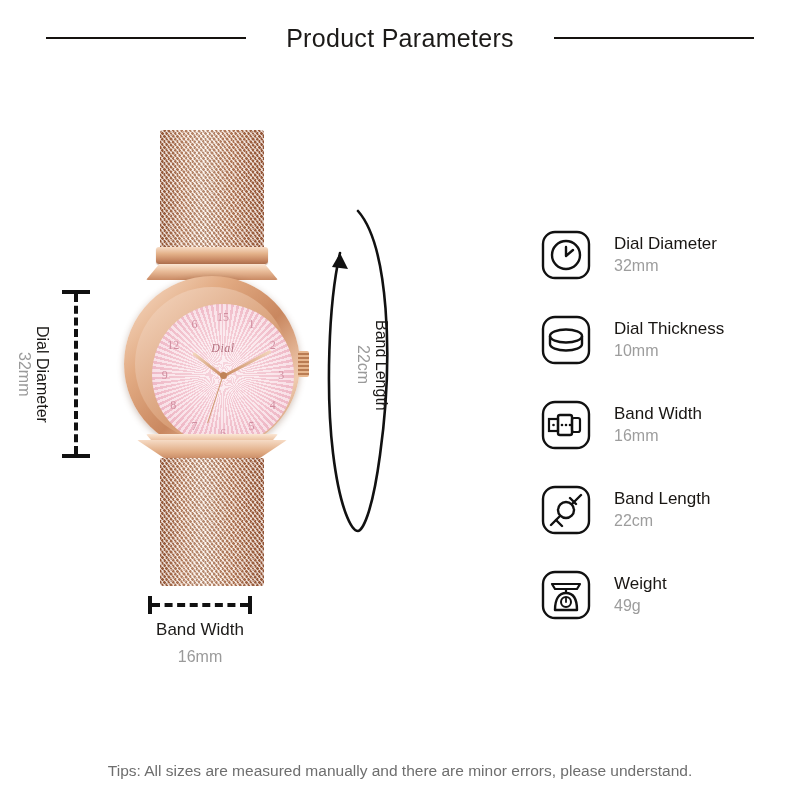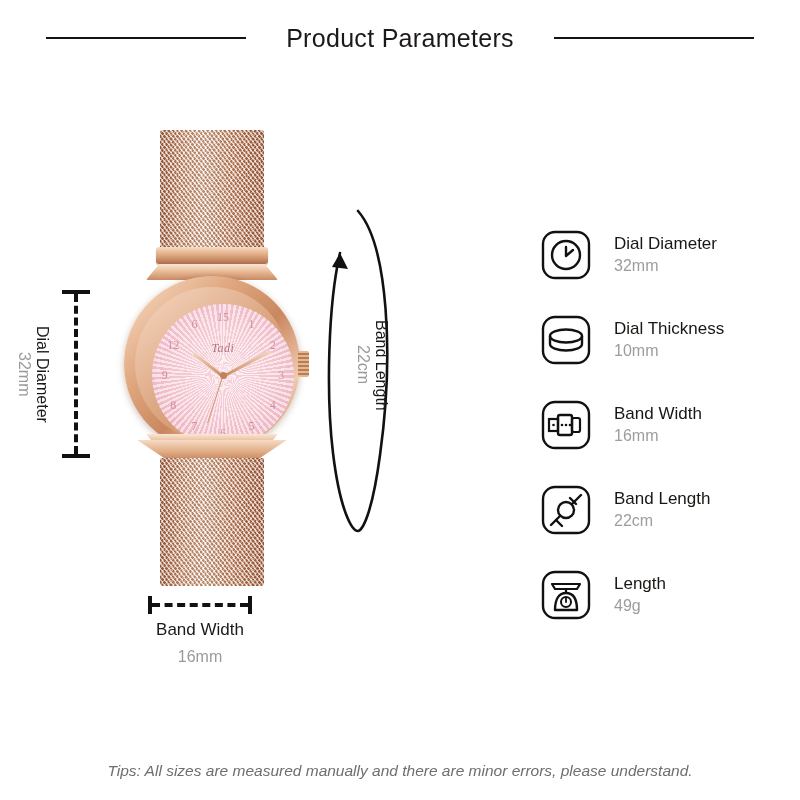--- a/index.html
+++ b/index.html
@@ -318,21 +318,20 @@
 
   
   .footer {
     position: absolute;
     left: 0;
     top: 762px;
     width: 800px;
     text-align: center;
     font-size: 15.5px;
     color: #6e6e6e;
-    font-style: italic;
   }
 </style>
 </head>
 <body>
 
 <div class="header">
   <div class="hdr-rule left"></div>
   <div class="hdr-title">Product Parameters</div>
   <div class="hdr-rule right"></div>
 </div>
@@ -349,21 +348,21 @@
 
 <div class="watch">
   <div class="band upper"></div>
   <div class="clasp top"></div>
   <div class="lug top"></div>
 
   <div class="case">
     <div class="crown"></div>
     <div class="bezel-in">
       <div class="dial">
-        <span class="brand">Tadi</span>
+        <span class="brand">Dial</span>
         <span class="numeral" style="left:50%;top:9%">15</span>
         <span class="numeral" style="left:70%;top:14%">1</span>
         <span class="numeral" style="left:85%;top:29%">2</span>
         <span class="numeral" style="left:91%;top:50%">3</span>
         <span class="numeral" style="left:85%;top:71%">4</span>
         <span class="numeral" style="left:70%;top:86%">5</span>
         <span class="numeral" style="left:50%;top:91%">6</span>
         <span class="numeral" style="left:30%;top:86%">7</span>
         <span class="numeral" style="left:15%;top:71%">8</span>
         <span class="numeral" style="left:9%;top:50%">9</span>
@@ -459,20 +458,20 @@
   <div class="spec-row">
     <svg class="spec-icon" viewBox="0 0 52 52">
       <rect x="3" y="3" width="46" height="46" rx="12" fill="none" stroke="#111" stroke-width="2.4"></rect>
       <path d="M12 15 L40 15 L37 20 L15 20 Z" fill="none" stroke="#111" stroke-width="2.2" stroke-linejoin="round"></path>
       <path d="M26 20 L26 24" stroke="#111" stroke-width="2.2"></path>
       <path d="M15 41 C15 30 19 24 26 24 C33 24 37 30 37 41 Z" fill="none" stroke="#111" stroke-width="2.4" stroke-linejoin="round"></path>
       <circle cx="26" cy="33" r="5" fill="none" stroke="#111" stroke-width="2"></circle>
       <path d="M26 33 L26 29.5" stroke="#111" stroke-width="1.8" stroke-linecap="round"></path>
     </svg>
     <div class="spec-text">
-      <span class="spec-label">Length</span>
+      <span class="spec-label">Weight</span>
       <span class="spec-value">49g</span>
     </div>
   </div>
 
 </div>
 
 <div class="footer">Tips: All sizes are measured manually and there are minor errors, please understand.</div>
 
 </body></html>

